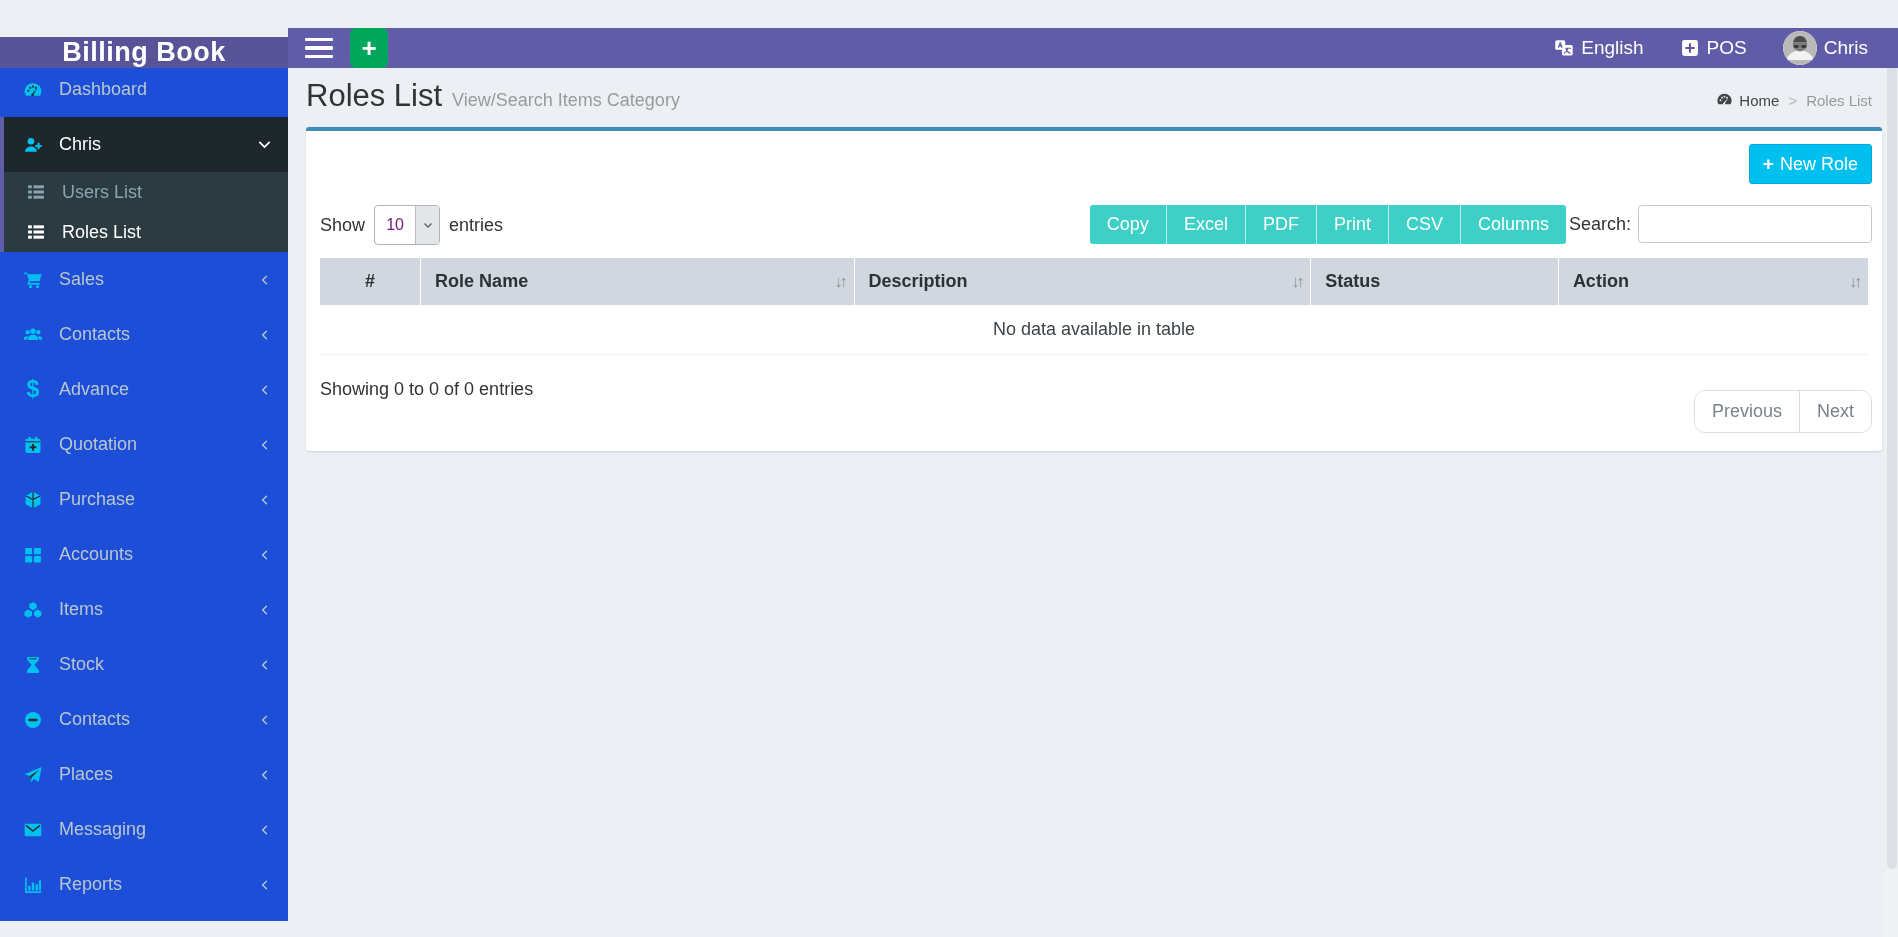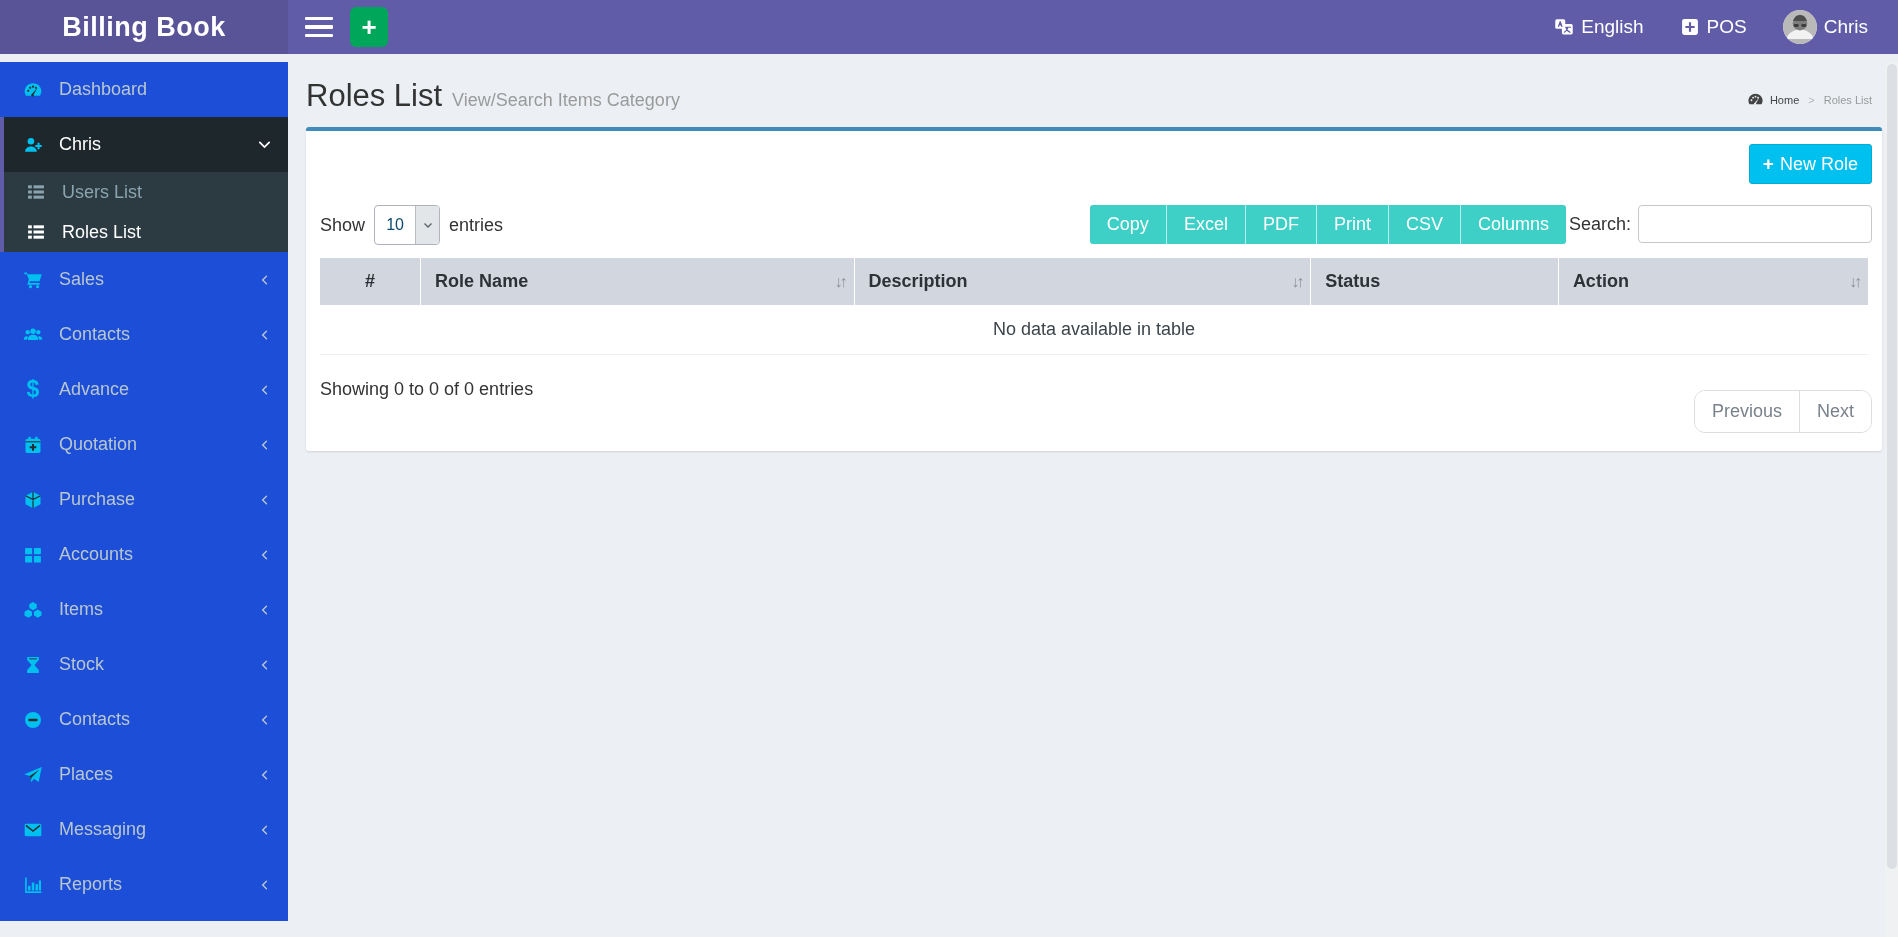--- a/index.html
+++ b/index.html
@@ -1,19 +1,19 @@
 <!DOCTYPE html>
 <html><head>
 <meta charset="utf-8">
 <style>
   html,body{margin:0;padding:0;background:#ecf0f5;font-family:"Liberation Sans","DejaVu Sans",sans-serif;}
   .app{position:relative;width:1898px;height:937px;overflow:hidden;background:#ecf0f5;}
 
   
-  .navbar{position:absolute;top:0;left:0;right:0;height:54px;display:flex;z-index:20;}
+  .navbar{position:absolute;top:0;left:0;right:0;height:68px;display:flex;z-index:20;align-items:flex-end;}
   .logo{width:288px;flex:none;background:#595397;color:#fff;display:flex;align-items:center;justify-content:center;
         font-size:27px;font-weight:bold;letter-spacing:.5px;cursor:pointer;}
   .nav-rest{flex:1;background:#605ca8;display:flex;align-items:center;padding-left:17px;}
   .hamburger{width:28px;height:20px;display:flex;flex-direction:column;justify-content:space-between;cursor:pointer;margin-right:17px;}
   .hamburger span{display:block;height:3.4px;background:#fff;border-radius:1px;}
   .quick-add{width:38px;height:40px;background:#00a65a;border:none;border-radius:6px;color:#fff;font-size:26px;
              font-weight:bold;line-height:36px;cursor:pointer;display:flex;align-items:center;justify-content:center;}
   .nav-right{margin-left:auto;display:flex;align-items:center;gap:36px;padding-right:30px;color:#fff;font-size:19px;}
   .nav-link{display:flex;align-items:center;gap:7px;cursor:pointer;color:#fff;}
   .nav-link svg{display:block;}
@@ -35,36 +35,36 @@
   ul.sub .side-link{height:40px;padding-left:20px;font-size:18px;color:#8aa4af;}
   ul.sub .side-link .s-icon{color:#8aa4af;}
   ul.sub .side-link.active{color:#fff;}
   ul.sub .side-link.active .s-icon{color:#fff;}
 
   
   .content{position:absolute;top:62px;left:288px;right:0;bottom:0;background:#ecf0f5;}
   .content-header{display:flex;align-items:baseline;justify-content:space-between;padding:16px 26px 0 18px;}
   .page-title{margin:0;font-size:31px;font-weight:normal;color:#333;}
   .page-subtitle{font-size:18px;color:#9a9a9a;margin-left:10px;font-weight:normal;}
-  .breadcrumb{display:flex;align-items:center;gap:9px;font-size:11px;color:#444;text-align:center;}
+  .breadcrumb{display:flex;align-items:center;gap:9px;font-size:15px;color:#444;text-align:center;}
   .breadcrumb .bc-home{display:flex;align-items:center;gap:6px;cursor:pointer;color:#444;}
   .breadcrumb .bc-sep{color:#b5b5b5;}
   .breadcrumb .bc-current{color:#999;}
 
   .card{position:relative;margin:13px 16px 0 18px;background:#fff;border-top:4px solid #3c8dbc;border-radius:3px;
         box-shadow:0 1px 2px rgba(0,0,0,.12);height:320px;padding:0 10px;}
   .new-role{position:absolute;top:13px;right:10px;background:#00c0ef;color:#fff;border:1px solid #00acd6;border-radius:3px;
             font-size:18px;padding:8px 13px;cursor:pointer;display:flex;align-items:center;gap:6px;
             font-family:inherit;}
   .new-role .plus{font-weight:bold;font-size:19px;}
 
   .controls{position:relative;margin-top:72px;height:42px;display:flex;align-items:center;justify-content:flex-end;}
   .length{position:absolute;left:4px;top:2px;display:flex;align-items:center;gap:9px;font-size:18px;color:#333;}
   .select{width:64px;height:38px;border:1px solid #aeb4b9;border-radius:4px;background:#fff;display:flex;overflow:hidden;cursor:pointer;}
-  .select .val{flex:1;display:flex;align-items:center;justify-content:center;font-size:16px;color:#0c4a6e;}
+  .select .val{flex:1;display:flex;align-items:center;justify-content:center;font-size:16px;color:#701a75;}
   .select .arrow{width:23px;background:#e3e6e8;border-left:1px solid #b9bec2;display:flex;align-items:center;justify-content:center;color:#5a6268;}
   .dt-buttons{display:flex;margin-right:3px;}
   .dt-btn{background:#3ed0c6;color:#fff;border:none;font-size:18px;padding:9px 17px;cursor:pointer;border-right:1px solid rgba(255,255,255,.65);font-family:inherit;}
   .dt-btn:first-child{border-top-left-radius:3px;border-bottom-left-radius:3px;}
   .dt-btn:last-child{border-right:none;border-top-right-radius:3px;border-bottom-right-radius:3px;}
   .searchbox{display:flex;align-items:center;gap:7px;font-size:18px;color:#333;}
   .searchbox input{width:212px;height:36px;border:1px solid #c6c9cc;border-radius:4px;padding:0 10px;font-size:16px;font-family:inherit;background:#fff;}
 
   table.roles{width:calc(100% - 8px);margin:13px 4px 0 4px;border-collapse:collapse;}
   table.roles th{background:#d2d6de;color:#2b3238;font-size:18px;font-weight:bold;text-align:left;height:47px;

